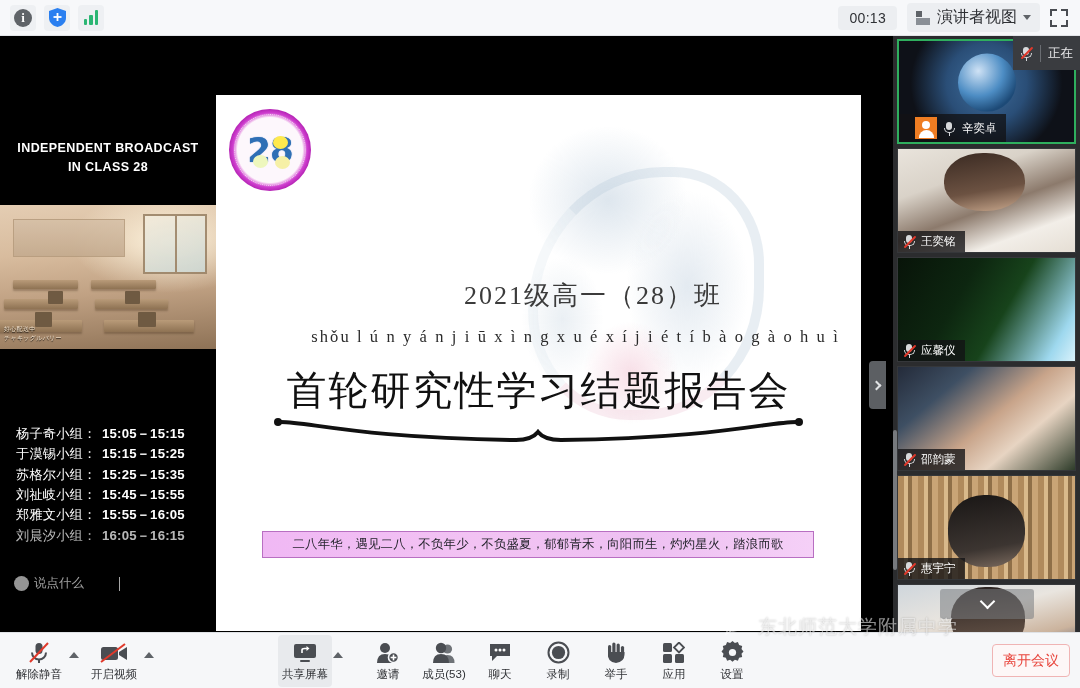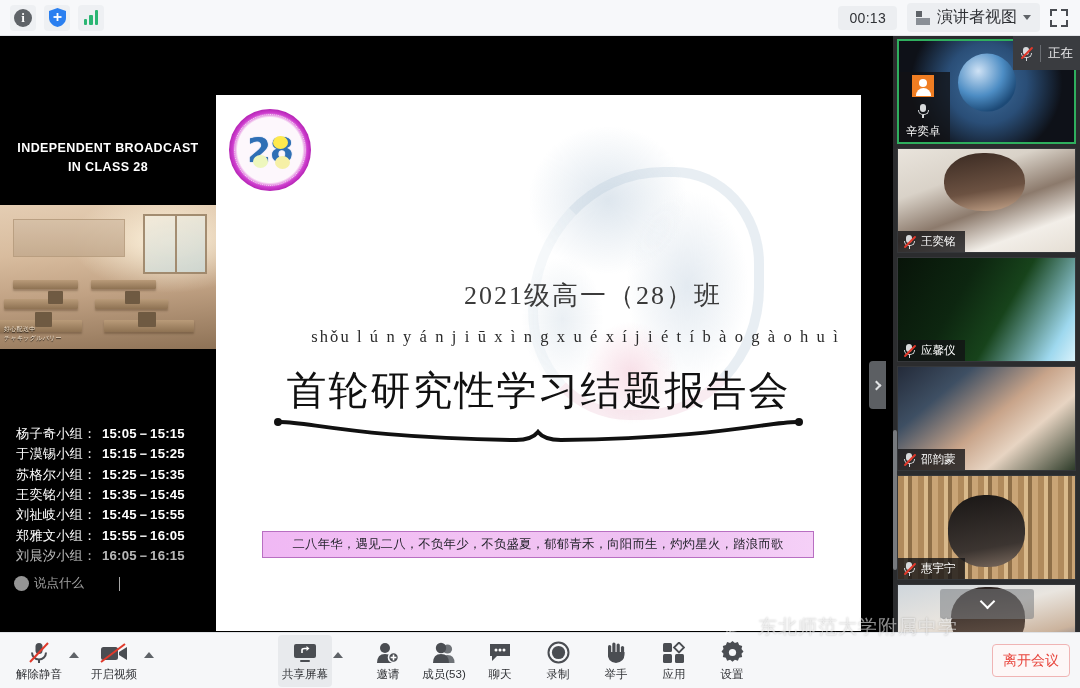--- a/index.html
+++ b/index.html
@@ -208,21 +208,21 @@
   .mic-mute .stem { position:absolute; left:5.6px; top:12px; width:1.6px; height:3px; background:#d7d9db;}
   .mic-mute .slash { position:absolute; left:-1px; top:6.5px; width:16px; height:2px;
     background:#e0392b; transform: rotate(-45deg); border-radius:1px;}
   .avatar-orange {
     width: 22px; height: 22px; background: #ef7d22; position: relative; flex: 0 0 auto;
   }
   .avatar-orange::before{content:"";position:absolute;left:7px;top:4px;width:8px;height:8px;
     border-radius:50%;background:#fff;}
   .avatar-orange::after{content:"";position:absolute;left:3.5px;top:13px;width:15px;height:8px;
     border-radius:8px 8px 0 0;background:#fff;}
-  .tile-label.with-av { padding-left: 7px; gap: 6px; flex-direction: column; }
+  .tile-label.with-av { padding-left: 16px; gap: 6px; }
 
   
   .ph { position: absolute; inset: 0; }
   .ph-globe { background: radial-gradient(circle at 50% 42%, #3f6f9e 0%, #2a4e77 38%, #0e1118 72%); }
   .ph-globe::after{content:"";position:absolute;left:50%;top:30%;transform:translate(-50%,-30%);
     width:58px;height:58px;border-radius:50%;
     background: radial-gradient(circle at 35% 30%, #cfe2f5, #4d8dc4 45%, #1d4a77 75%);}
   .ph-green { background: linear-gradient(120deg,#081409 0%, #0d2610 35%, #17431b 58%, #9ed8ee 88%, #d9f2fb 100%); }
   .ph-boy { background: linear-gradient(160deg,#e9e4dc 0%, #d9d2c8 30%, #8c7a6c 55%, #f2eee8 78%, #e5ded4 100%); }
   .ph-boy::after{content:"";position:absolute;left:26%;top:4%;width:46%;height:56%;border-radius:48%;
@@ -366,24 +366,20 @@
         </div>
         <div class="sch-row">
           <span class="sch-name">于漠锡小组：</span>
           <span class="sch-time">15:15－15:25</span>
         </div>
         <div class="sch-row">
           <span class="sch-name">苏格尔小组：</span>
           <span class="sch-time">15:25－15:35</span>
         </div>
         <div class="sch-row">
-          <span class="sch-name">王奕铭小组：</span>
-          <span class="sch-time">15:35－15:45</span>
-        </div>
-        <div class="sch-row">
           <span class="sch-name">刘祉岐小组：</span>
           <span class="sch-time">15:45－15:55</span>
         </div>
         <div class="sch-row">
           <span class="sch-name">郑雅文小组：</span>
           <span class="sch-time">15:55－16:05</span>
         </div>
         <div class="sch-row faded">
           <span class="sch-name">刘晨汐小组：</span>
           <span class="sch-time">16:05－16:15</span>

